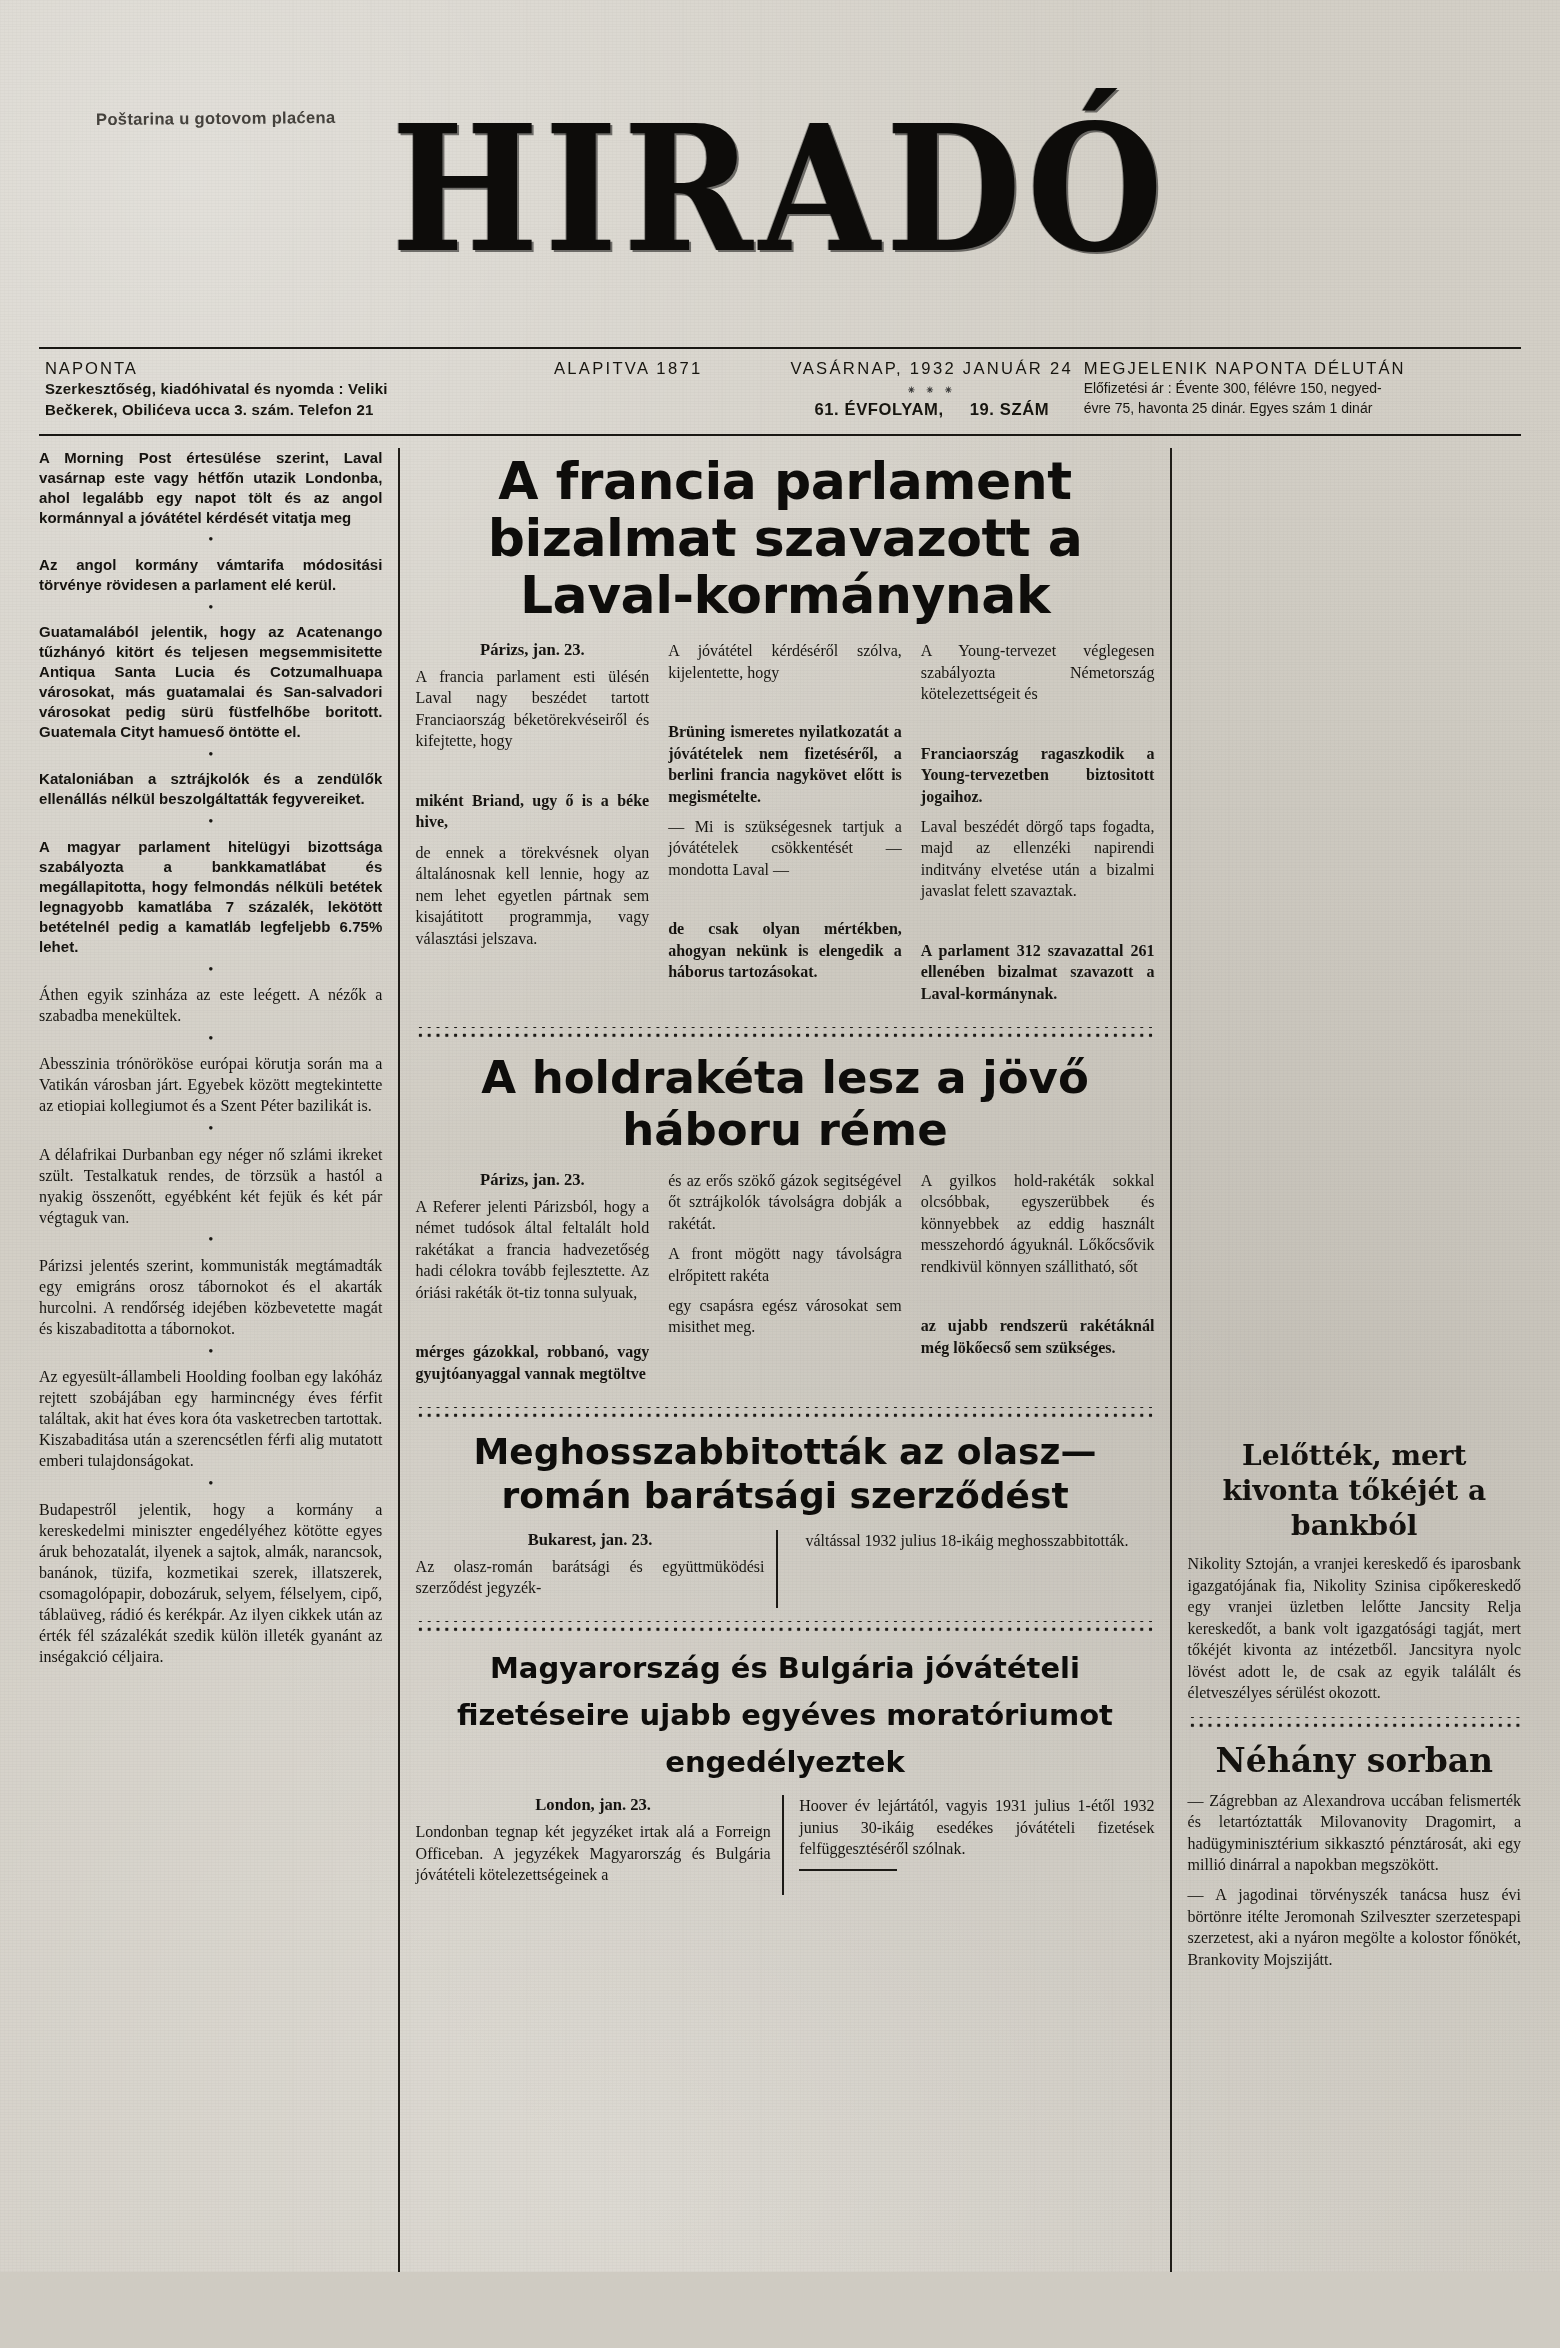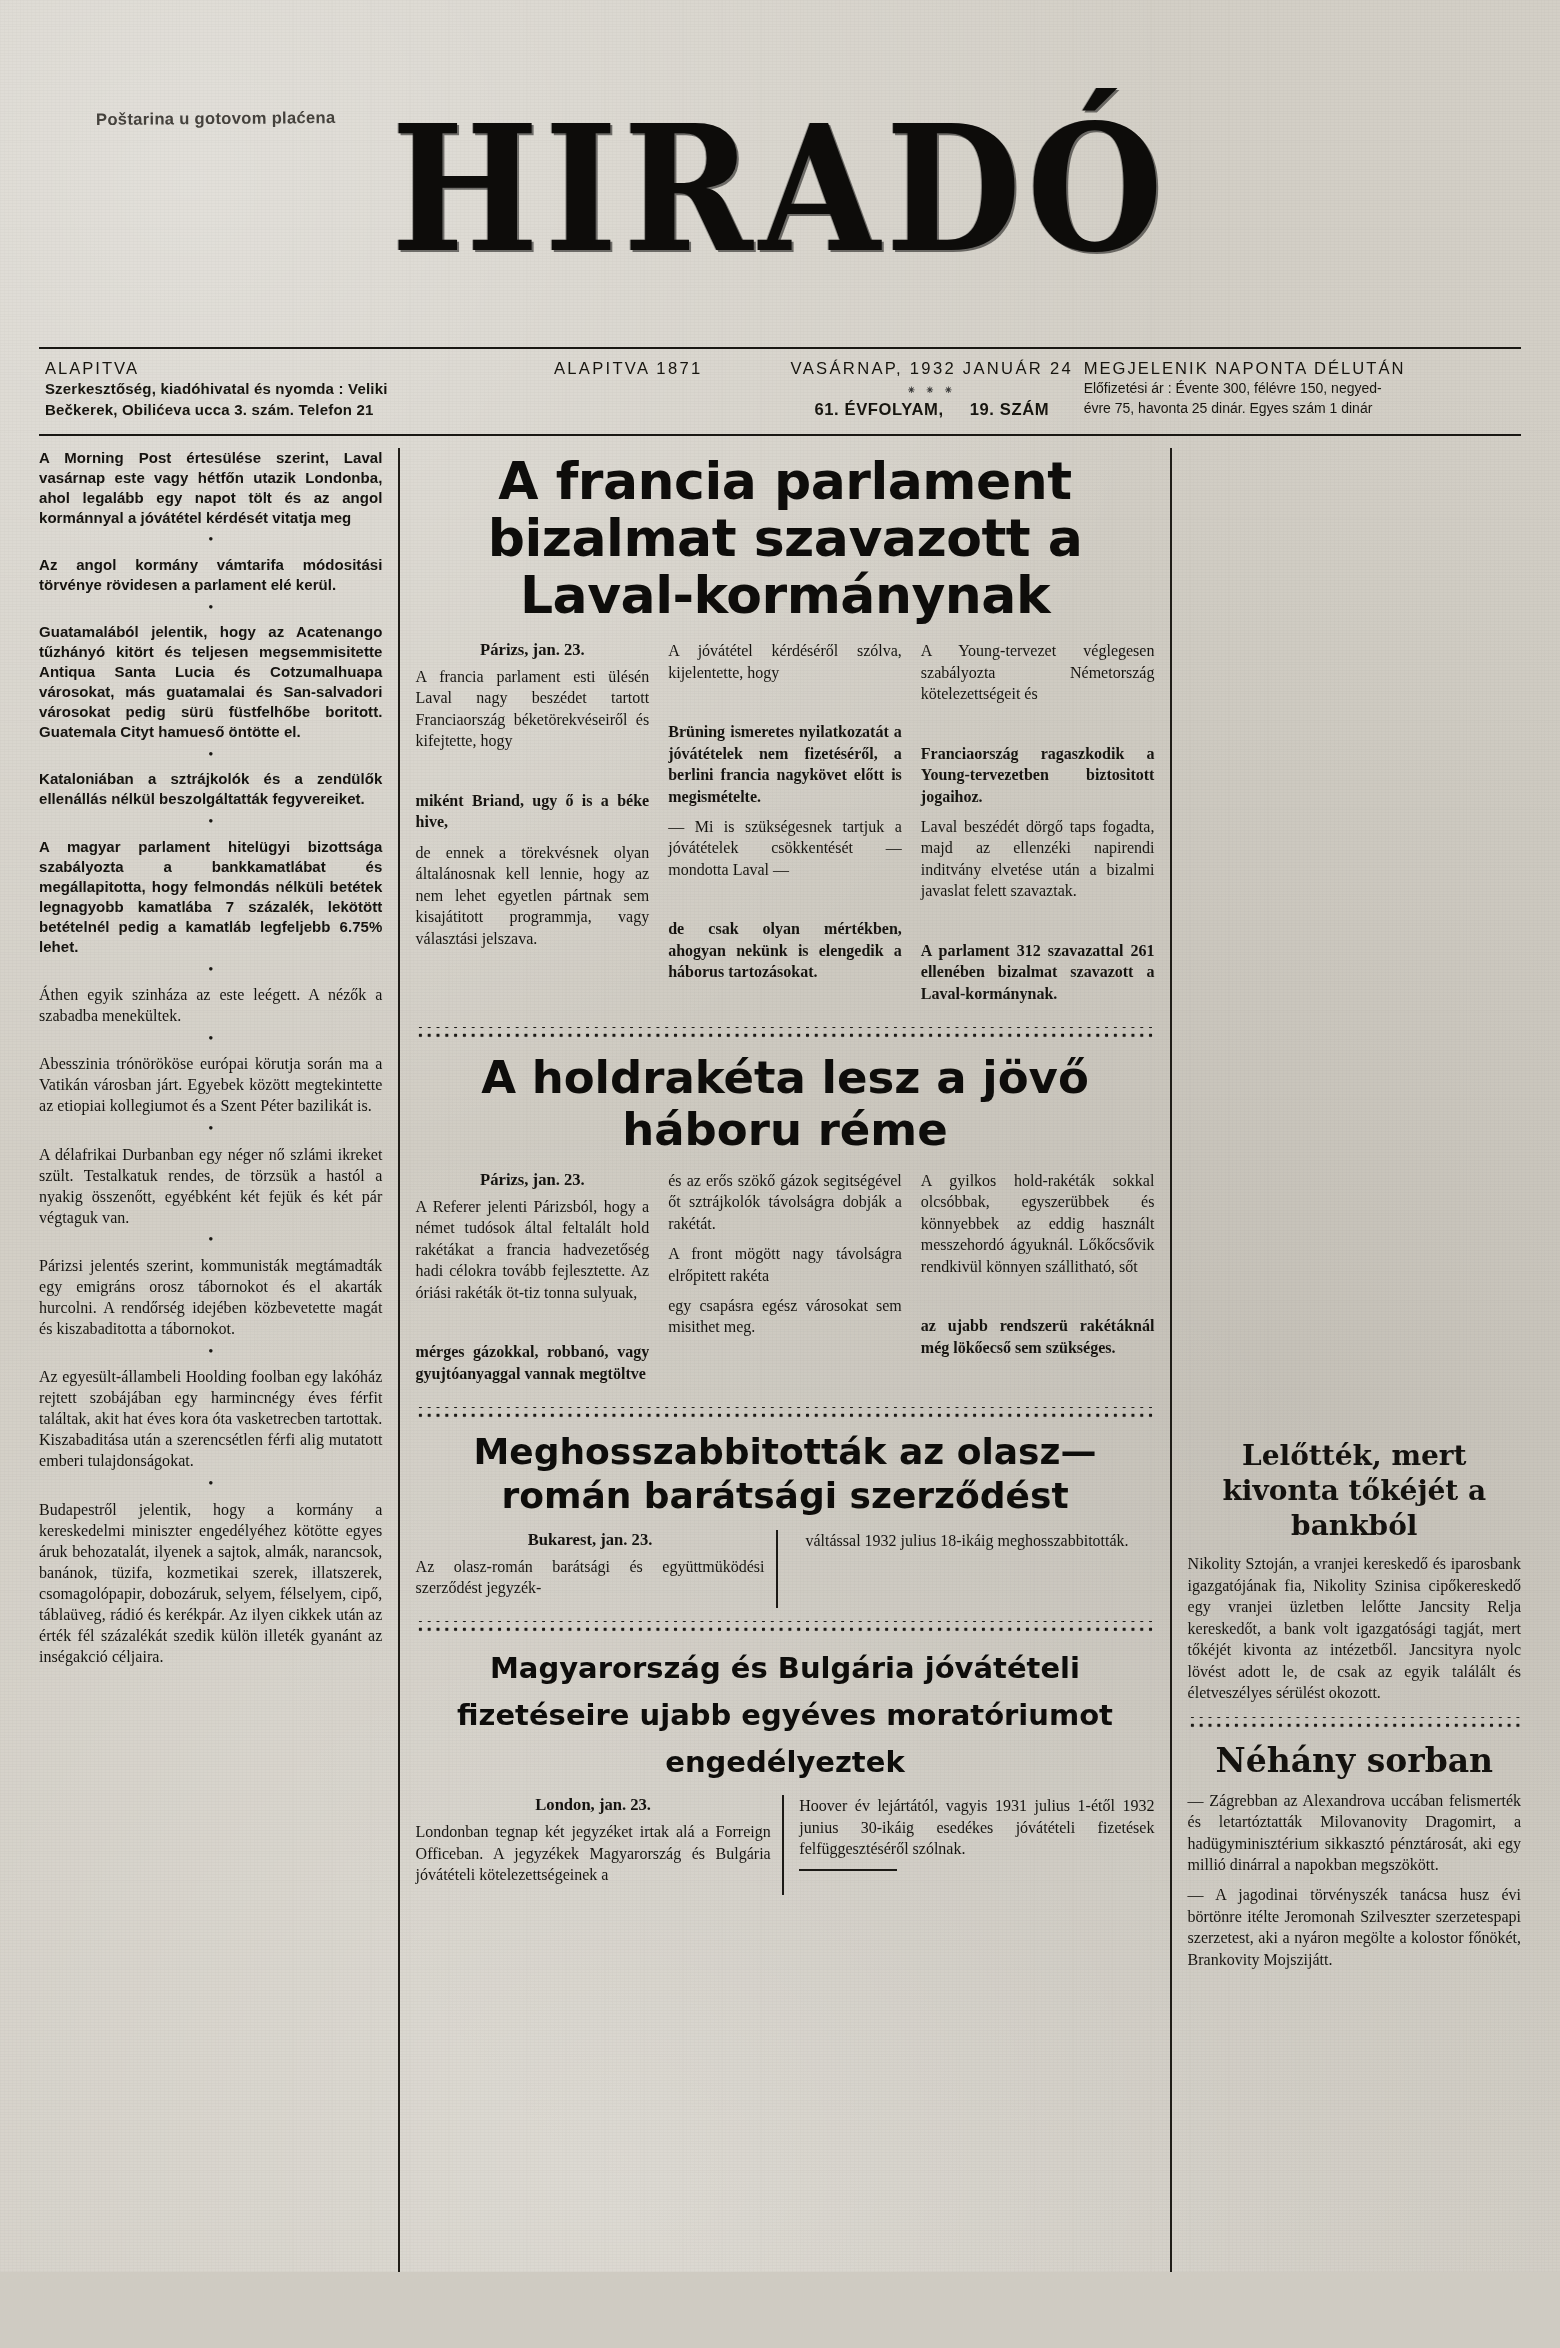--- a/index.html
+++ b/index.html
@@ -221,21 +221,21 @@
   <div class="postmark">Poštarina u gotovom plaćena</div>
 
   <div class="masthead">
     <div class="title">HIRADÓ</div>
   </div>
 
   <div class="rule"></div>
 
   <div class="infobar">
     <div class="col left">
-      <div class="ib-top label-caps">ALAPITVA</div>
+      <div class="ib-top label-caps">NAPONTA</div>
       <div class="line2">Szerkesztőség, kiadóhivatal és nyomda : Veliki</div>
       <div class="line2">Bečkerek, Obilićeva ucca 3. szám.  Telefon 21</div>
     </div>
     <div class="col mid">
       <div class="ib-top">ALAPITVA 1871</div>
     </div>
     <div class="col mid">
       <div class="ib-top">VASÁRNAP, 1932 JANUÁR 24</div>
       <div class="dots">⁕ ⁕ ⁕</div>
       <div class="big">

